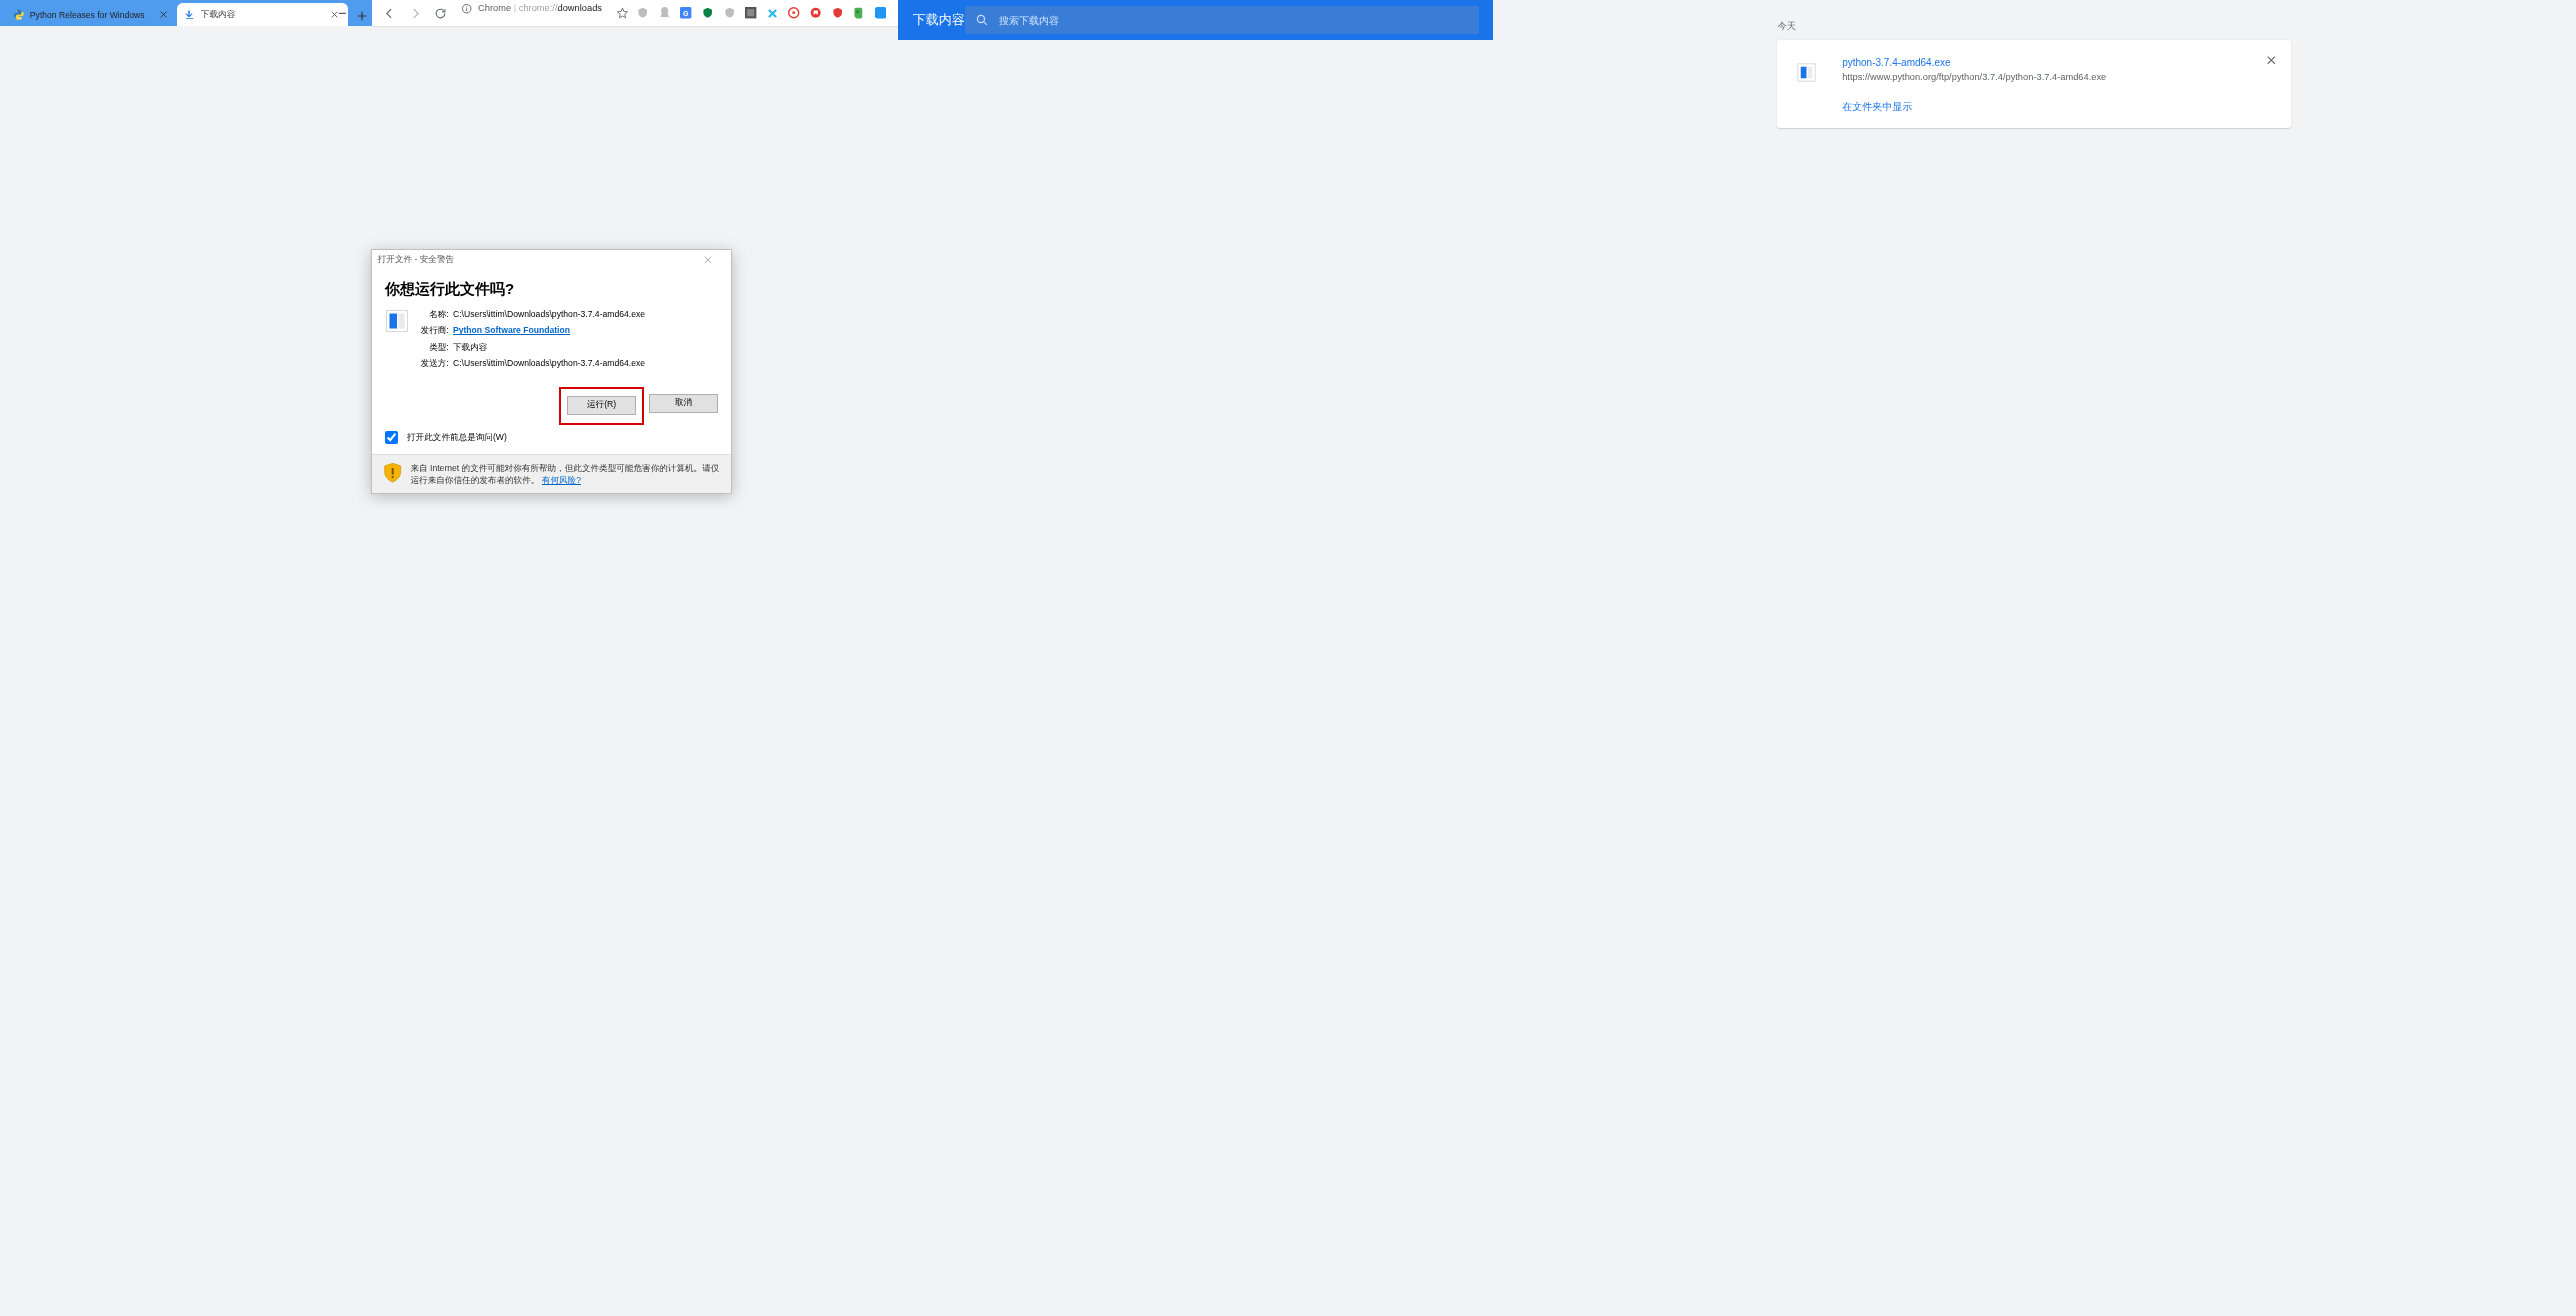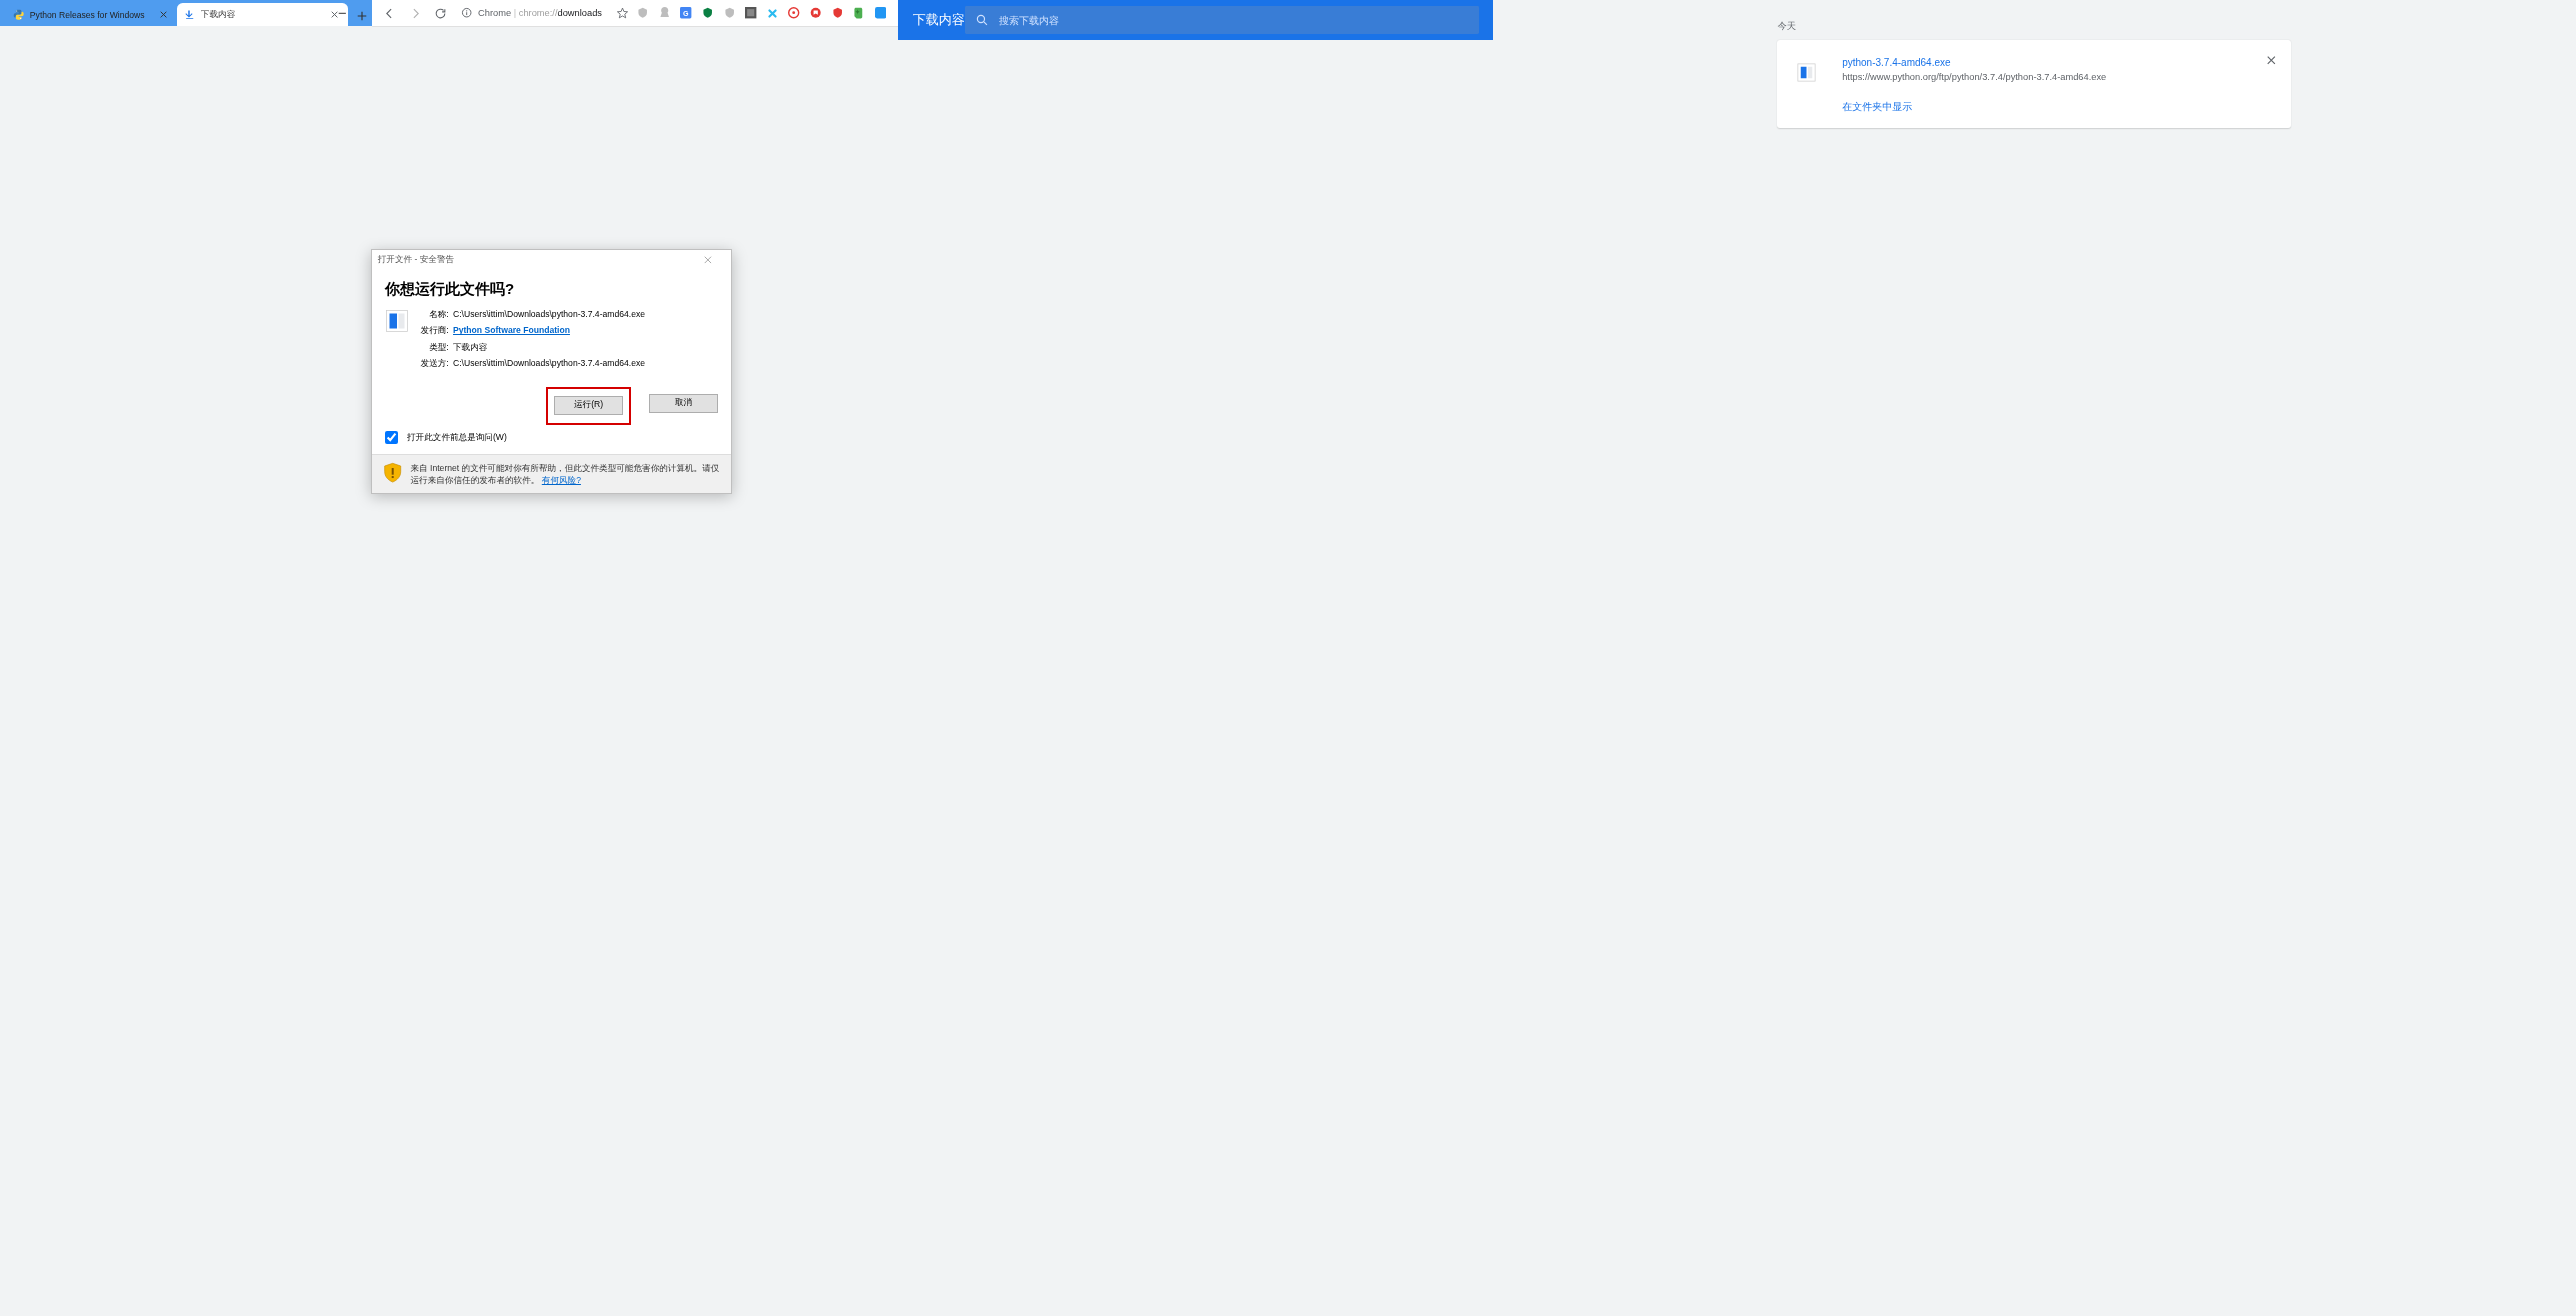--- a/index.html
+++ b/index.html
@@ -16,21 +16,21 @@
 .tab .close { width: 11.4px; height: 11.4px; display:flex; align-items:center; justify-content:center; color:#5f6368; }
 .tab.inactive .close { color:#333; }
 .newtab { width: 20px; height: 20px; display:flex; align-items:center; justify-content:center; margin-left:4.3px; color:#333; }
 .win-controls { position:absolute; right:2.9px; top:0; height:26px; display:flex; align-items:center; color:#333; }
 .win-controls span { width:31px; text-align:center; font-size:10px; }
 
 
 .toolbar { background:#fff; height:27px; display:flex; align-items:center; padding:0 5.7px; border-bottom:0.7px solid #e0e0e0; gap:2.9px; }
 .tbtn { width:23px; height:23px; display:flex; align-items:center; justify-content:center; color:#5f6368; border-radius:50%; }
 .tbtn.disabled { color:#b0b0b0; }
-.omnibox { flex:1; height:20px; display:flex; align-items:center; padding:0 5.7px; gap:5.7px; color:#5f6368; }
+.omnibox { flex:1; height:20px; display:flex; padding:0 5.7px; gap:5.7px; color:#5f6368; }
 .omnibox .secure { width:11.4px; height:11.4px; display:flex; align-items:center; justify-content:center; }
 .omnibox .url-prefix { color:#5f6368; }
 .omnibox .url-sep { color:#c0c0c0; }
 .omnibox .url-host { color:#9e9e9e; }
 .omnibox .url-path { color:#202124; }
 .ext-icons { display:flex; align-items:center; gap:8.6px; padding-right:5.7px; }
 .ext { width:13px; height:13px; display:flex; align-items:center; justify-content:center; font-size:11.4px; }
 
 
 .dl-header { background:#1a73e8; height:40px; display:flex; align-items:center; color:#fff; padding:0 14.3px; }
@@ -57,21 +57,21 @@
 .dialog-titlebar .dlg-x { width:21.4px; text-align:center; color:#999; }
 .dialog-body { padding:10px 13px 7.1px 13px; }
 .dlg-q { font-weight:bold; font-size:15px; margin-bottom:10px; }
 .dlg-grid { display:flex; gap:10px; }
 .dlg-icon { width:24px; height:24px; flex:none; }
 .dlg-rows { display:flex; flex-direction:column; gap:4.3px; font-size:8.6px; }
 .dlg-row { display:flex; }
 .dlg-label { width:34px; text-align:right; padding-right:4.3px; color:#000; }
 .dlg-val { color:#000; }
 .dlg-val a { color:#0066cc; font-weight:bold; text-decoration:underline; }
-.dlg-buttons { display:flex; justify-content:flex-end; gap:14px; padding:10px 13px 2.9px 13px; }
+.dlg-buttons { display:flex; justify-content:flex-end; gap:1px; padding:10px 13px 2.9px 13px; }
 .dlg-btn { min-width:69px; height:18.6px; border:0.7px solid #adadad; background:#e1e1e1; display:flex; align-items:center; justify-content:center; font-size:8.6px; }
 .run-frame { border:2.1px solid #d40000; padding:7.1px 5.7px 8.6px 5.7px; margin-right:4.3px; }
 .dlg-check { display:flex; align-items:center; gap:9px; padding:2.9px 13px 10px 13px; font-size:8.6px; }
 .dlg-footer { background:#f0f0f0; border-top:0.7px solid #ddd; padding:7.1px 10px; display:flex; gap:7.1px; align-items:flex-start; }
 .shield { width:21.4px; height:21.4px; flex:none; }
 .dlg-footer-text { font-size:8.6px; color:#333; line-height:1.4; }
 .dlg-footer-text a { color:#0066cc; text-decoration:underline; }
 
 
 svg { display:block; }

